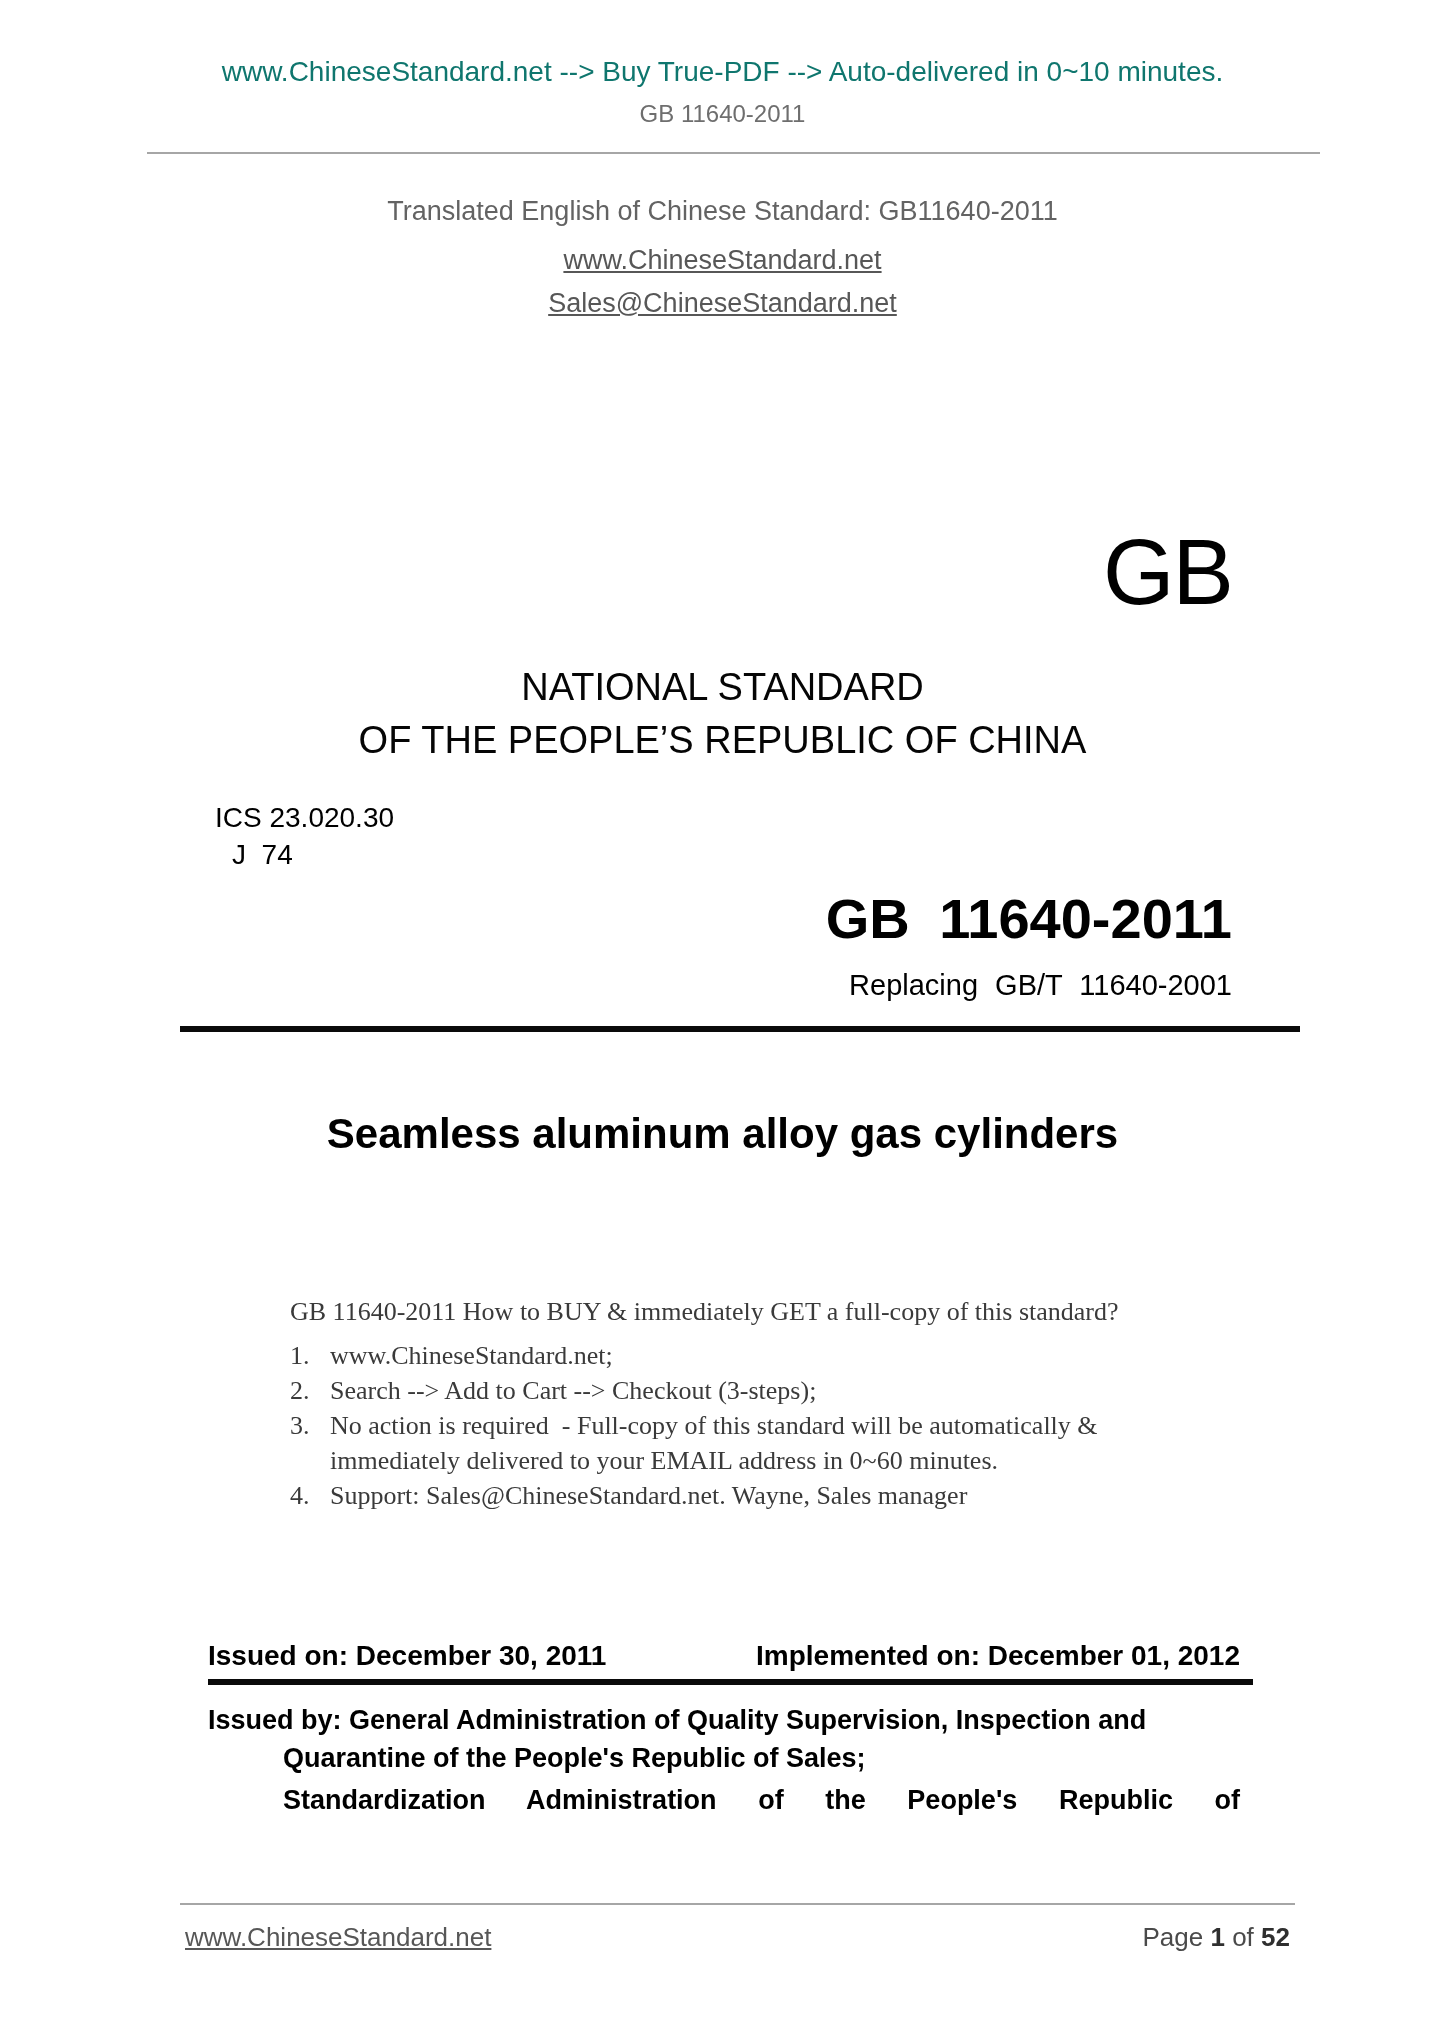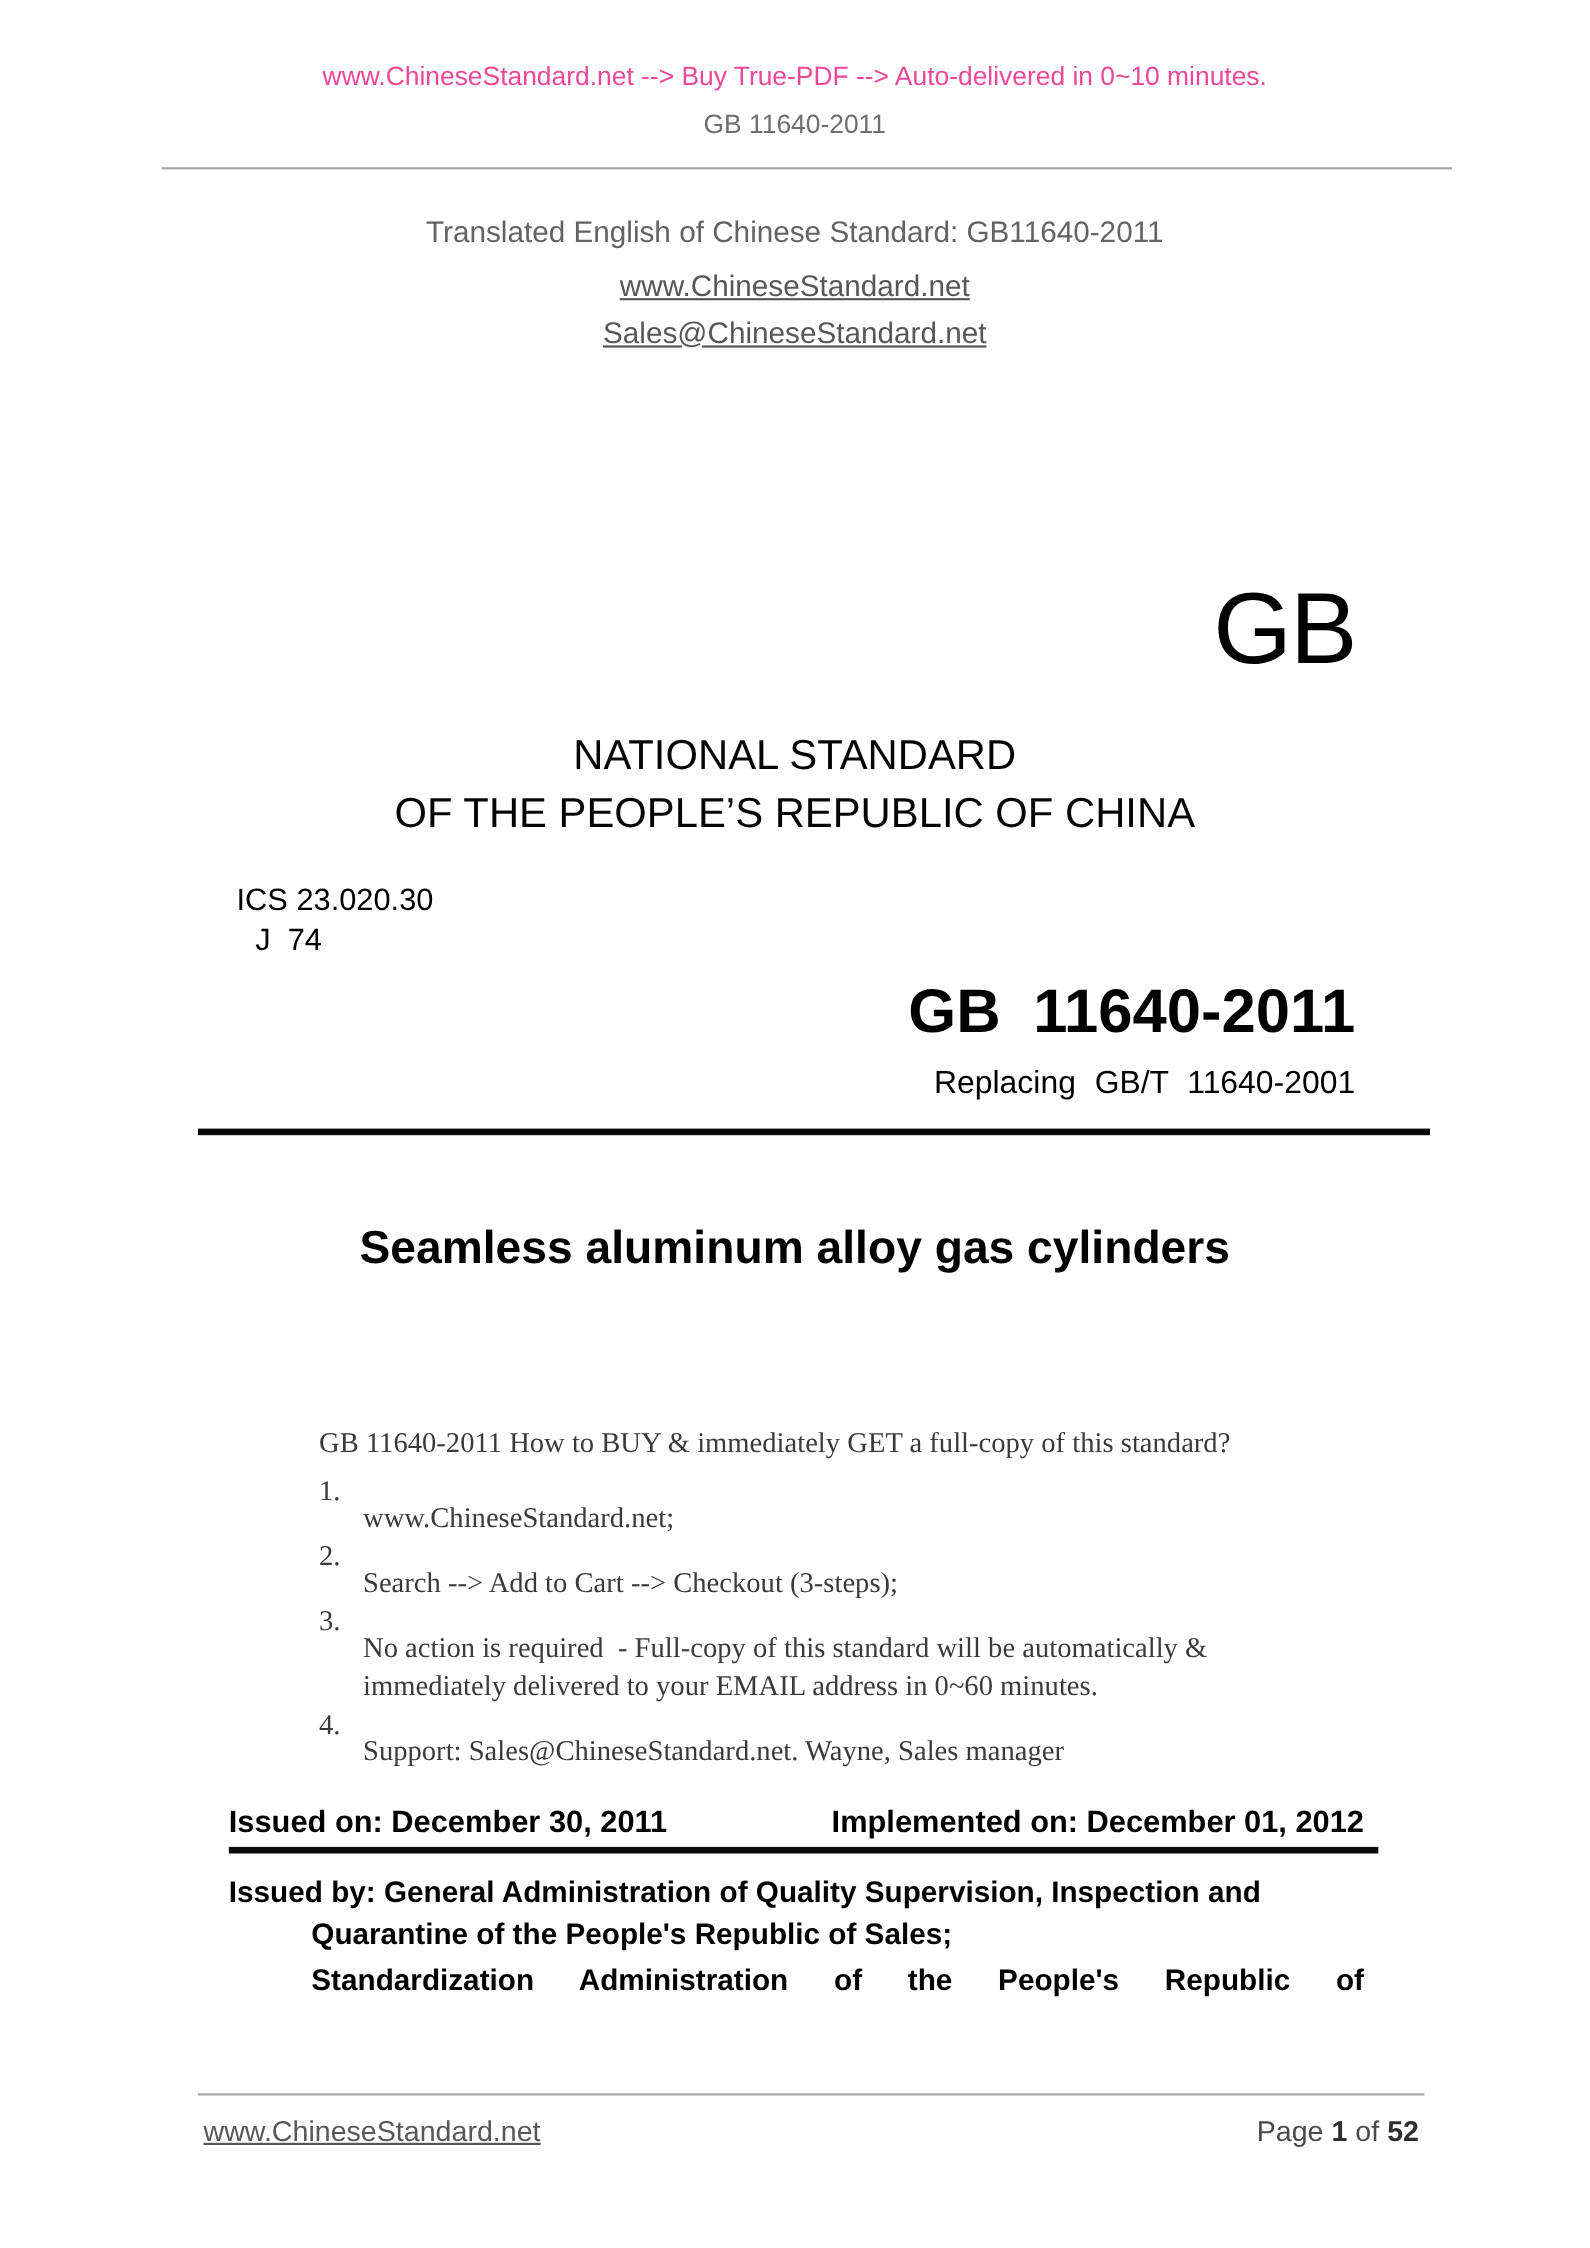--- a/index.html
+++ b/index.html
@@ -9,21 +9,21 @@
     background:#ffffff;
     font-family:"Liberation Sans","DejaVu Sans",sans-serif;
     color:#000;
     overflow:hidden;
     margin:0 auto;
   }
   .abs{position:absolute;}
   .centered{left:0;right:0;text-align:center;}
 
   
-  .hdr1{top:56px;font-size:24px;color:#ec4899;}
+  .hdr1{top:56px;font-size:28px;color:#0f766e;}
   .hdr2{top:100px;font-size:24px;color:#6e6e6e;}
   .rule{position:absolute;}
   .rule-gray{height:2px;background:#a6a6a6;}
   .rule-black{height:6px;background:#0a0a0a;}
   .rule-top{top:152px;left:147px;right:125px;}
 
   
   .translated{top:196px;font-size:27px;color:#636363;}
   .link{color:#575757;text-decoration:underline;cursor:pointer;}
   .link1{top:245px;font-size:27px;}
@@ -41,21 +41,21 @@
   .rule-mid{top:1026px;left:180px;right:145px;}
   .doc-title{top:1110px;font-size:42px;font-weight:bold;}
 
   
   .howto{top:1294px;left:290px;width:1020px;
     font-family:"Liberation Serif","DejaVu Serif",serif;
     font-size:26px;color:#3a3a3a;line-height:35px;}
   .howto-heading{margin-bottom:9px;}
   .howto-item{display:flex;}
   .howto-item .num{width:40px;flex-shrink:0;}
-  .howto-item .txt{flex:1;white-space:pre-wrap;margin-top:24px;}
+  .howto-item .txt{flex:1;white-space:pre-wrap;}
   .howto-item .txt .l{display:block;}
 
   
   .dates{top:1640px;left:208px;right:205px;display:flex;justify-content:space-between;
     font-size:28px;font-weight:bold;white-space:nowrap;}
   .rule-dates{top:1679px;left:208px;right:192px;}
   .issuedby{top:1705px;left:208px;right:190px;font-size:27px;font-weight:bold;}
   .ib-l1{white-space:nowrap;}
   .ib-l2{margin-left:75px;margin-top:7px;white-space:nowrap;}
   .ib-l3{margin-left:75px;margin-top:11px;width:957px;text-align:justify;text-align-last:justify;}

